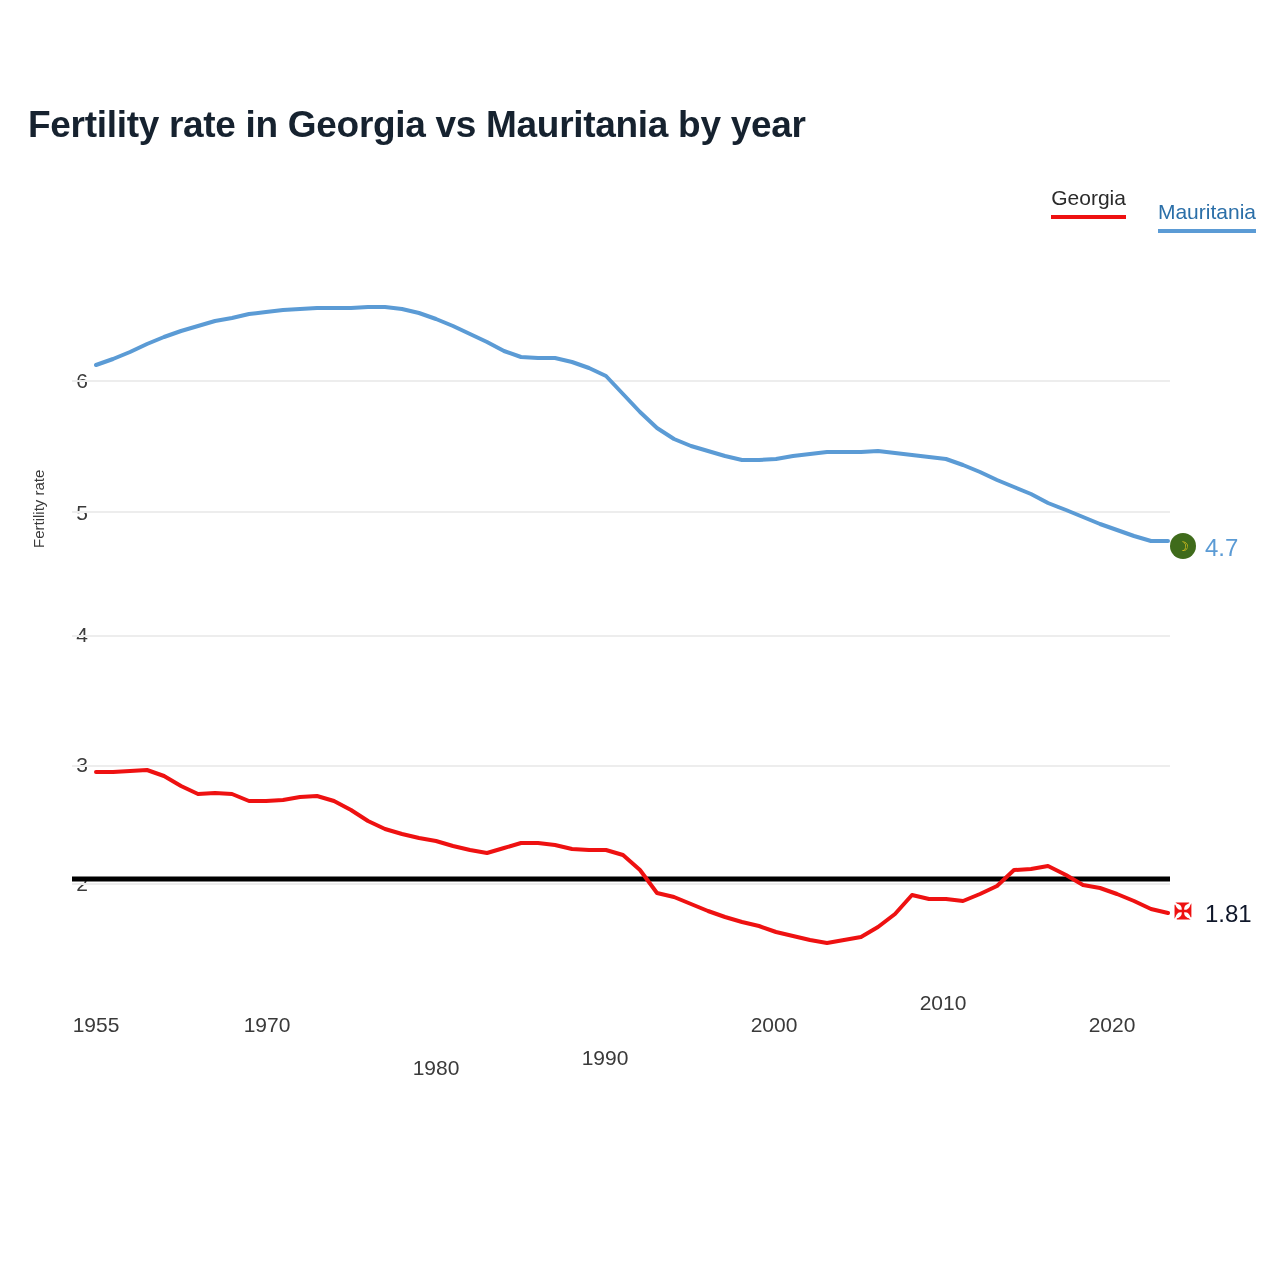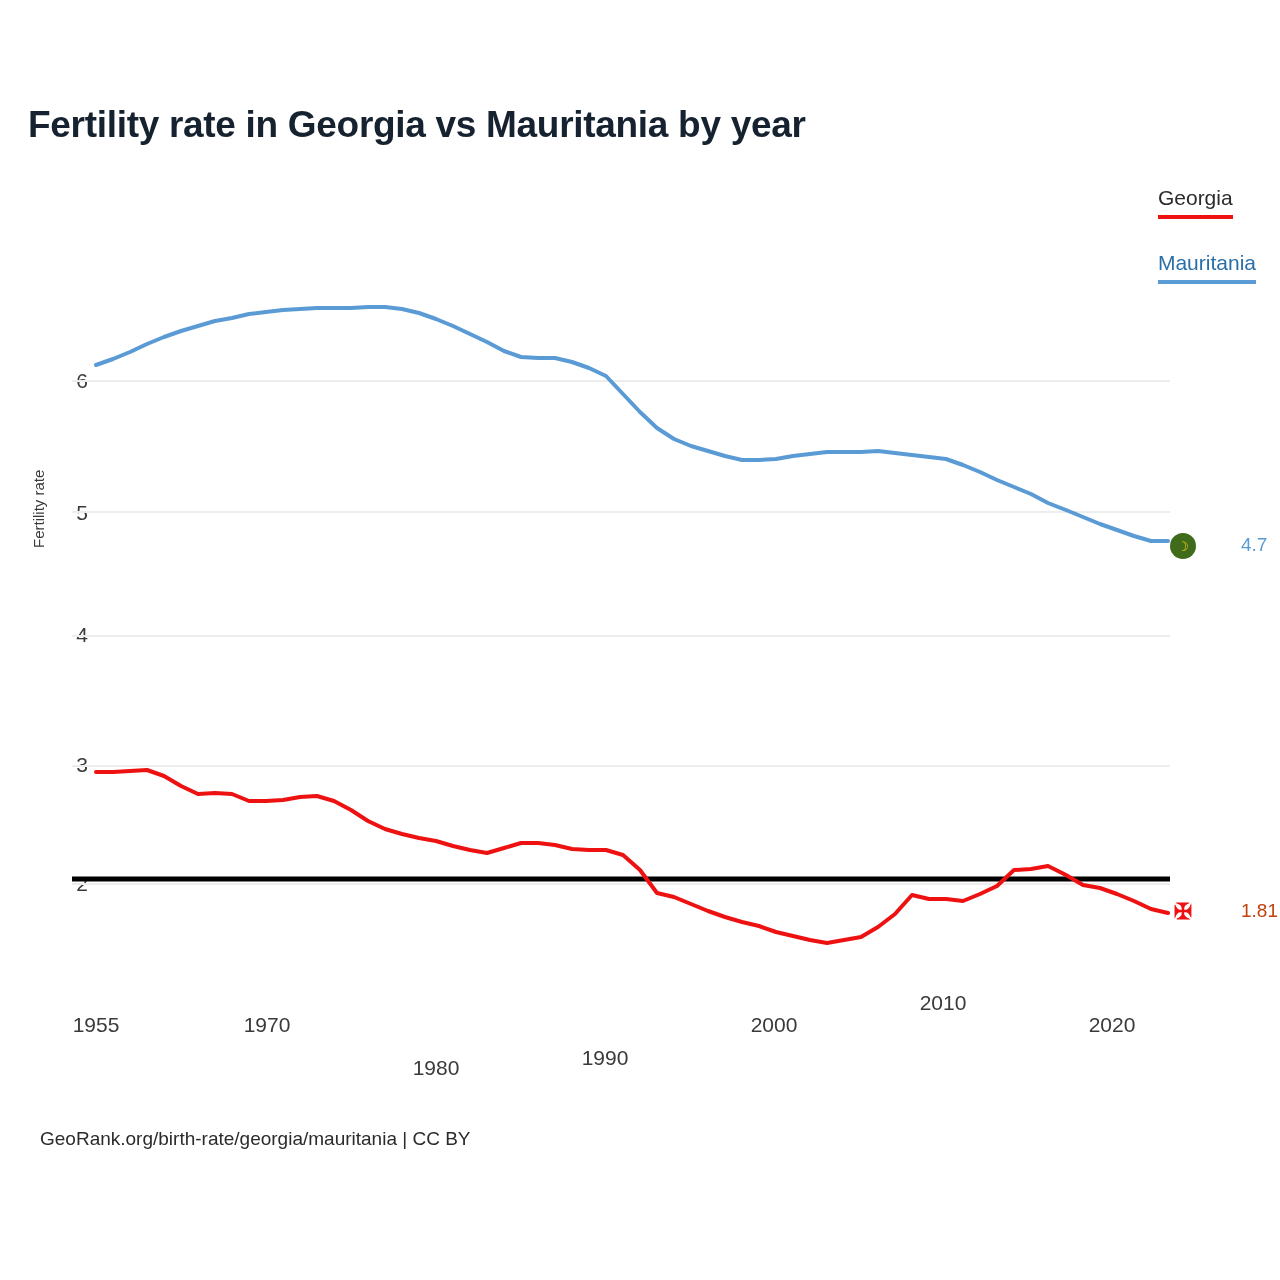--- a/index.html
+++ b/index.html
@@ -28,23 +28,22 @@
     font-weight: bold;
     letter-spacing: -0.3px;
     color: #16222f;
     white-space: nowrap;
   }
   .legend {
     position: absolute;
     right: 24px;
     top: 186px;
     display: flex;
-    gap: 18px;
+    gap: 32px;
     align-items: flex-start;
-    flex-direction: column;
   }
   .legend-item {
     font-size: 21px;
     color: #2b2b2b;
     padding-bottom: 6px;
     line-height: 1.1;
     white-space: nowrap;
   }
   .legend-item.georgia {
     border-bottom: 4px solid #ee1111;
@@ -92,26 +91,25 @@
   }
   .xtick {
     position: absolute;
     font-size: 21px;
     color: #3a3a3a;
     text-align: center;
     width: 90px;
   }
   .endlabel {
     position: absolute;
-    font-size: 19px;
+    font-size: 24px;
     white-space: nowrap;
-    margin-left: 36px;
   }
   .endlabel.blue { color: #5b9bd5; }
-  .endlabel.red  { color: #c2410c; }
+  .endlabel.red  { color: #0f172a; }
   .flag-dot {
     position: absolute;
     width: 26px;
     height: 26px;
     border-radius: 50%;
     display: flex;
     align-items: center;
     justify-content: center;
     font-size: 13px;
     color: #f5d020;
@@ -181,15 +179,14 @@
 
     <polyline fill="none" stroke="#ee1111" stroke-width="4" stroke-linejoin="round" stroke-linecap="round" points="96,772 113,772 130,771 147,770 164,776 181,786 198,794 215,793 232,794 249,801 266,801 283,800 300,797 317,796 334,801 351,810 368,821 385,829 402,834 419,838 436,841 453,846 470,850 487,853 504,848 521,843 538,843 555,845 572,849 589,850 606,850 623,855 640,870 657,893 674,897 691,904 708,911 725,917 742,922 759,926 776,932 793,936 810,940 827,943 844,940 861,937 878,927 895,914 912,895 929,899 946,899 963,901 980,894 997,886 1014,870 1031,869 1048,866 1066,875 1083,885 1100,888 1117,894 1134,901 1151,909 1168,913"></polyline>
   </svg>
 
   <div class="flag-dot flag-mr" style="left:1170px; top:533px;">☽</div>
   <div class="endlabel blue" style="left:1205px; top:534px;">4.7</div>
 
   <div class="flag-dot flag-ge" style="left:1170px; top:899px;">✠</div>
   <div class="endlabel red" style="left:1205px; top:900px;">1.81</div>
 
-  <div class="footer line2">GeoRank.org/birth-rate/georgia/mauritania | CC BY</div>
 
 </div>
 
 </body></html>

